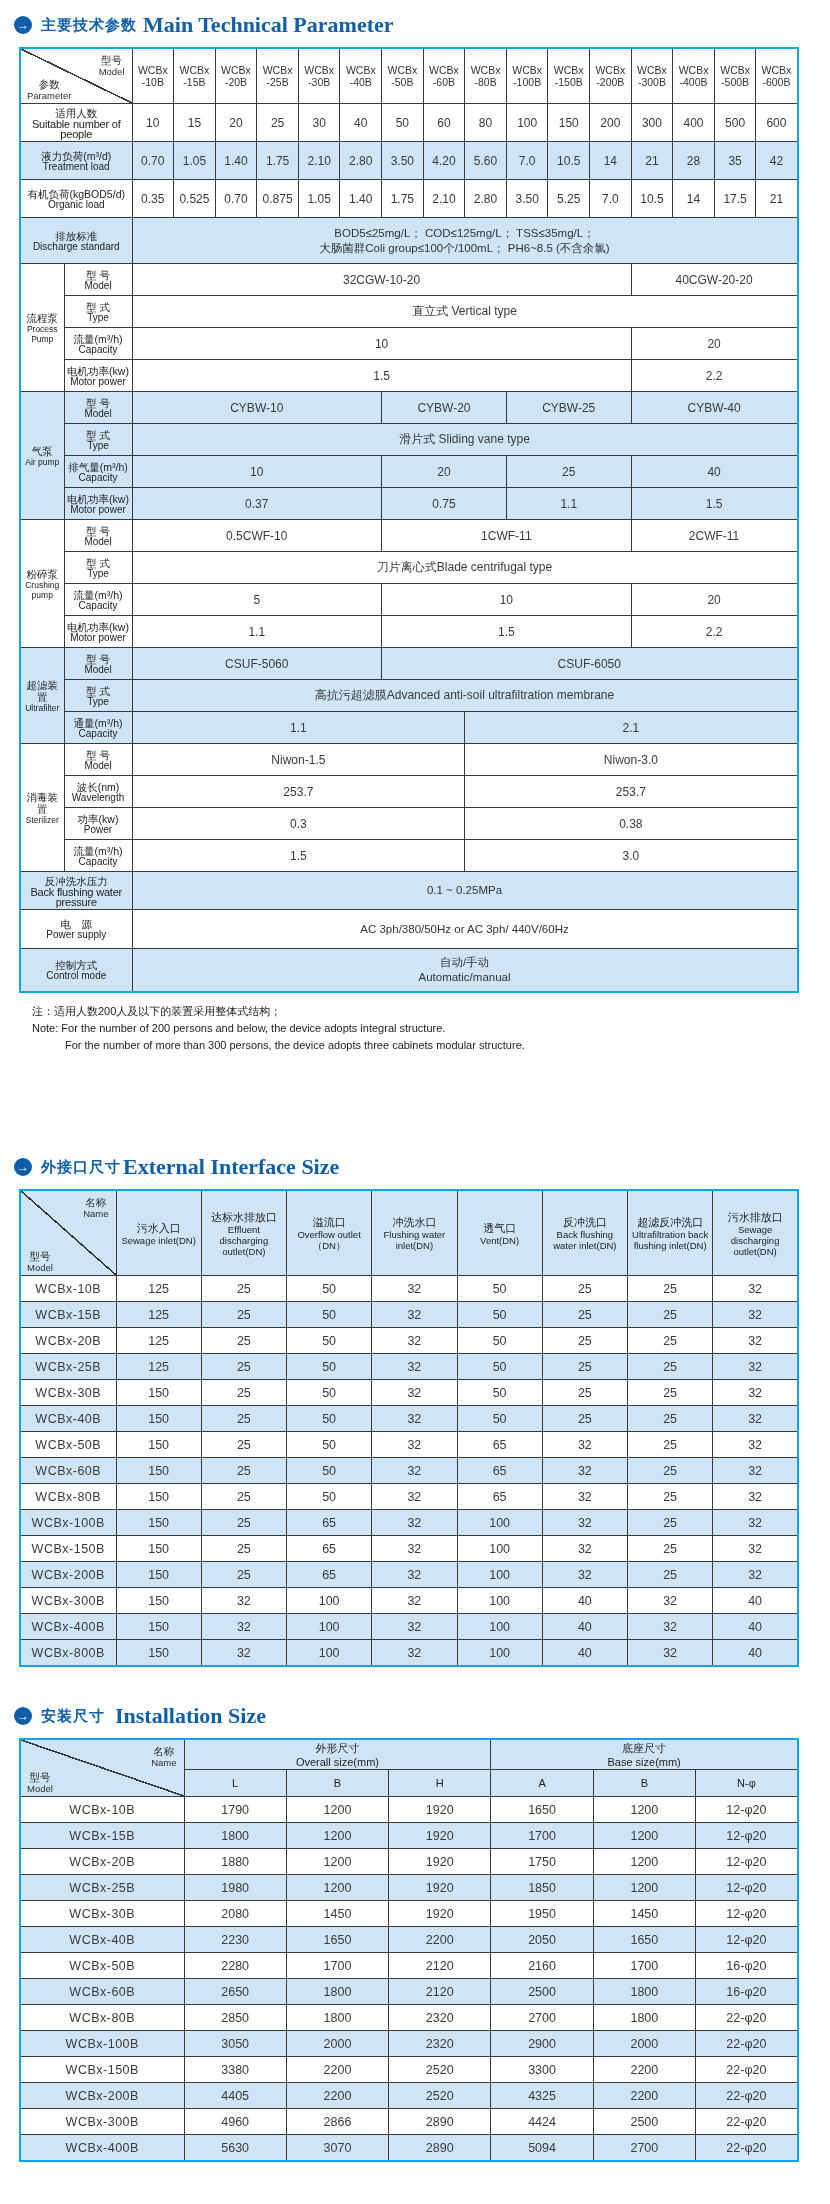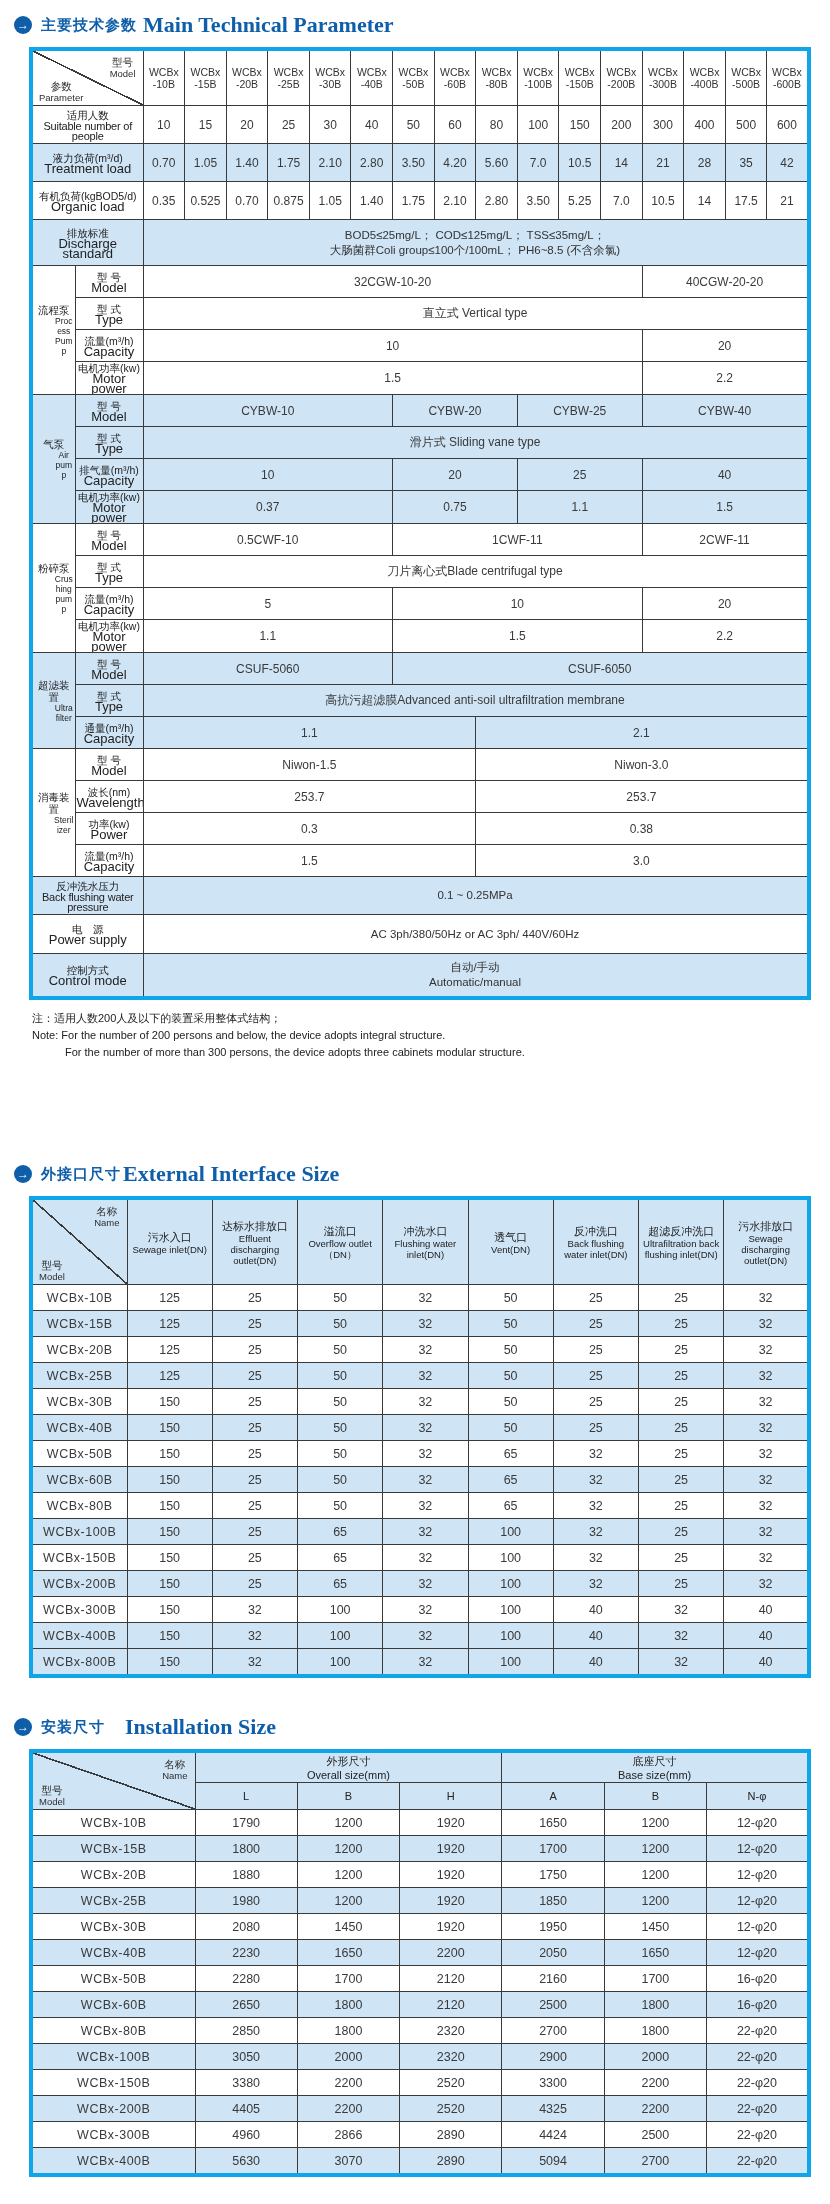--- a/index.html
+++ b/index.html
@@ -6,40 +6,40 @@
   .page{position:relative;width:830px;height:2204px;background:#fff;overflow:hidden;
         font-family:"Liberation Sans","DejaVu Sans",sans-serif;color:#2e2e2e;}
   .inner{padding:12px 0 0 14px;}
   
   .sec-title{display:flex;align-items:center;margin:0 0 9px 0;}
   .bullet{width:18px;height:18px;border-radius:50%;background:#0f5ea9;color:#fff;
           font-size:12px;line-height:18px;text-align:center;margin-right:9px;flex:0 0 18px;font-weight:bold;}
   .t-zh{font-size:15px;font-weight:bold;color:#0f5ea9;letter-spacing:1px;}
   .t-en{font-size:22px;font-weight:bold;color:#0f5ea9;font-family:"Liberation Serif","DejaVu Serif",serif;margin-left:6px;}
   
-  table.grid{border-collapse:collapse;table-layout:fixed;width:778px;margin-left:15px;
-             border:4px solid #0ea5e9;}
+  table.grid{border-collapse:collapse;table-layout:fixed;width:778px;margin-left:5px;
+             border:2px solid #0ea5e9;}
   table.grid td{border:1px solid #3a3a3a;text-align:center;vertical-align:middle;
                 padding:0 1px;overflow:hidden;}
   .shade{background:#cfe4f5;}
   .val{font-size:12px;color:#3a3a3a;}
   
   .r-head td{height:54px;}
   .r-simple td{height:37px;}
   .r-discharge td{height:45px;}
   .r-group td{height:31px;}
   .r-press td{height:37px;}
   .r-power td{height:38px;}
   .r-ctrl td{height:42px;}
   .mh{font-size:10.5px;line-height:12px;color:#333;}
   .lab-zh{font-size:10.5px;line-height:12px;color:#222;}
-  .lab-en{font-size:13px;line-height:10px;color:#222;}
+  .lab-en{font-size:10px;line-height:10px;color:#222;}
   .lab-en.tiny{font-size:11px;letter-spacing:-0.2px;}
   .grp-zh{font-size:10.5px;line-height:12px;color:#222;}
-  .grp-en{font-size:8.5px;line-height:10px;color:#222;word-wrap:break-word;padding-left:20px;}
+  .grp-en{font-size:8.5px;line-height:10px;color:#222;word-wrap:break-word;}
   .big{font-size:11.5px;line-height:15px;color:#333;}
   .corner{position:relative;background-image:linear-gradient(to top right,
           transparent calc(50% - 0.8px), #3a3a3a calc(50% - 0.8px),
           #3a3a3a calc(50% + 0.8px), transparent calc(50% + 0.8px));}
   .c-top{position:absolute;top:5px;right:7px;text-align:center;}
   .c-bot{position:absolute;bottom:2px;left:6px;text-align:center;}
   .c-line1{font-size:10.5px;line-height:12px;}
   .c-line2{font-size:9.5px;line-height:11px;}
   
   .notes{margin:10px 0 0 18px;font-size:11px;line-height:17px;color:#222;}
@@ -694,21 +694,21 @@
           </table>
         </div>
     </section>
 
     <div class="gap2"></div>
 
     <section>
       <h2 class="sec-title">
         <span class="bullet">→</span>
         <span class="t-zh">安装尺寸</span>
-        <span class="t-en" style="margin-left:20px;">Installation Size</span>
+        <span class="t-en" style="margin-left:10px;">Installation Size</span>
       </h2>
       <div id="t3-holder">
           <table class="grid t3">
             <colgroup>
               <col style="width: 164px;">
               <col style="width: 102.3px;">
               <col style="width: 102.3px;">
               <col style="width: 102.3px;">
               <col style="width: 102.3px;">
               <col style="width: 102.3px;">

